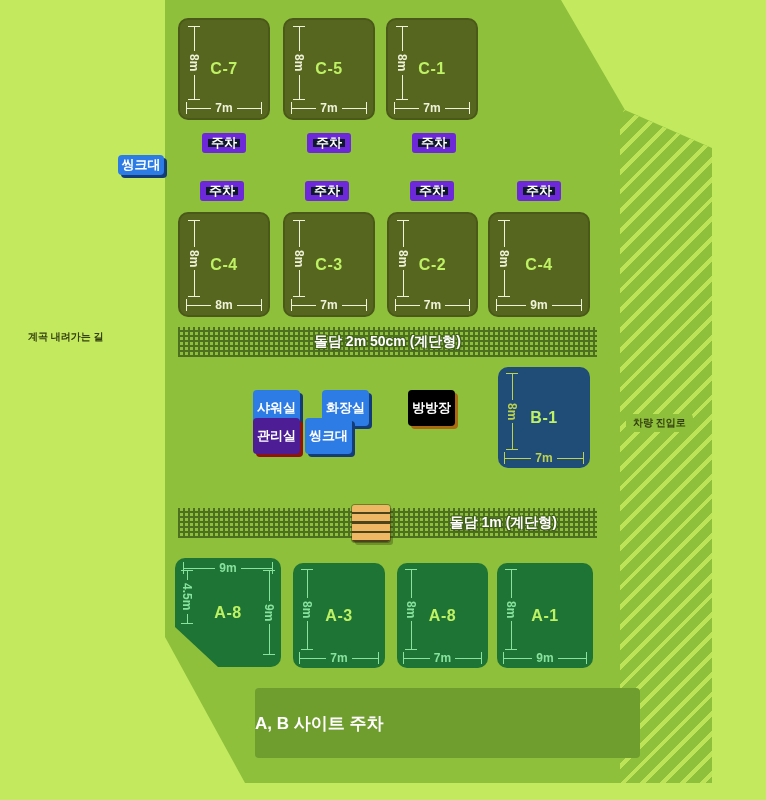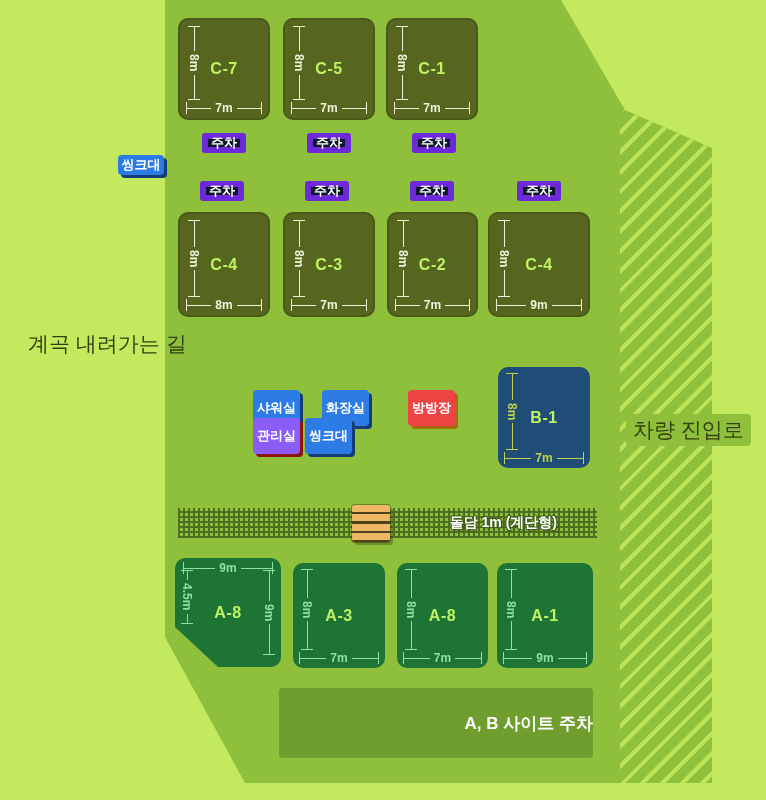--- a/index.html
+++ b/index.html
@@ -46,29 +46,29 @@
   .dim-v b{writing-mode:vertical-rl;padding:3px 0;white-space:nowrap;}
   .site .dv{left:8px;top:6px;bottom:18px;}
   .site .dh{left:6px;right:6px;bottom:4px;}
 
   
   .pbadge{position:absolute;width:44px;height:20px;background:#0f172a;border:6px solid #6d28d9;border-radius:3px;
     color:#fff;font-size:13px;font-weight:bold;display:flex;align-items:center;justify-content:center;box-sizing:border-box;}
   .fbadge{position:absolute;width:47px;height:36px;border-radius:4px;color:#fff;font-size:13px;font-weight:bold;
     display:flex;align-items:center;justify-content:center;}
   .fbadge.blue{background:#2d7ce5;box-shadow:3px 3px 0 #143c77;}
-  .fbadge.red{background:#8b5cf6;box-shadow:3px 3px 0 #8f1310;}
-  .fbadge.orange{background:#ef4444;box-shadow:3px 3px 0 #a96a12;}
-
-  
-  .ab-parking{position:absolute;left:255px;top:688px;width:314px;height:70px;background:#6f9d2e;border-radius:4px;
-    display:flex;align-items:center;justify-content:flex-end;color:#fff;font-size:17px;font-weight:bold;margin-left:24px;}
-
-  
-  .side-text{position:absolute;color:#35400f;font-size:21px;font-weight:normal;white-space:nowrap;}
+  .fbadge.red{background:#4c1d95;box-shadow:3px 3px 0 #8f1310;}
+  .fbadge.orange{background:#000000;box-shadow:3px 3px 0 #a96a12;}
+
+  
+  .ab-parking{position:absolute;left:255px;top:688px;width:385px;height:70px;background:#6f9d2e;border-radius:4px;
+    display:flex;align-items:center;justify-content:flex-start;color:#fff;font-size:17px;font-weight:bold;}
+
+  
+  .side-text{position:absolute;color:#35400f;font-size:10px;font-weight:bold;white-space:nowrap;}
   .valley{left:28px;top:330px;}
   .road{left:626px;top:408px;background:#8fc03c;padding:2px 7px;border-radius:4px;margin-top:6px;}
 </style>
 </head>
 <body>
 
 <div class="stage">
 
   <div class="map-bg">
     <div class="hatch"></div>
@@ -146,20 +146,23 @@
   <div class="site c" style="left:488px;top:212px;width:102px;height:105px">
     <span class="dim-v dv">
         <b>8m</b>
       </span>
     <span class="dim-h dh">
         <b>9m</b>
       </span>
     <span class="id">C-4</span>
   </div>
 
+  <div class="wall upper">
+    <span>돌담 2m 50cm (계단형)</span>
+  </div>
 
   <div class="fbadge blue" style="left:253px;top:390px">샤워실</div>
   <div class="fbadge blue" style="left:322px;top:390px">화장실</div>
   <div class="fbadge red" style="left:253px;top:418px">관리실</div>
   <div class="fbadge blue" style="left:305px;top:418px">씽크대</div>
   <div class="fbadge orange" style="left:408px;top:390px">방방장</div>
 
   <div class="site b" style="left:498px;top:367px;width:92px;height:101px">
     <span class="dim-v dv">
         <b>8m</b>

